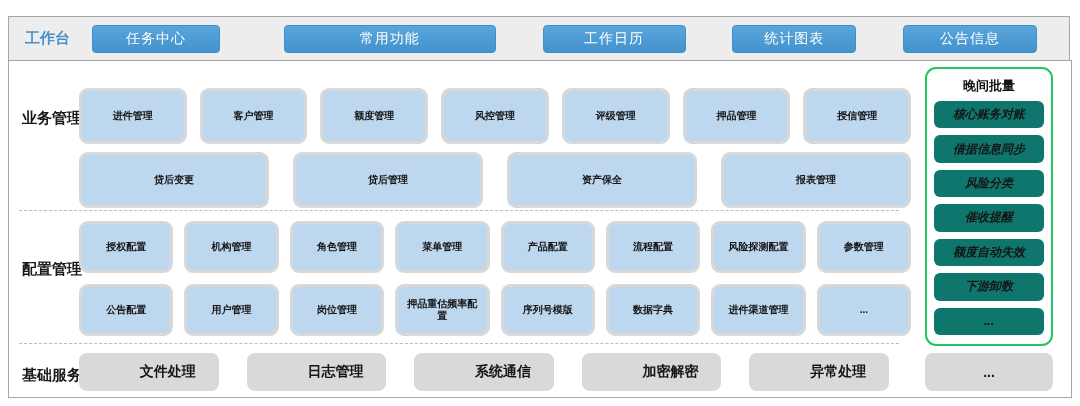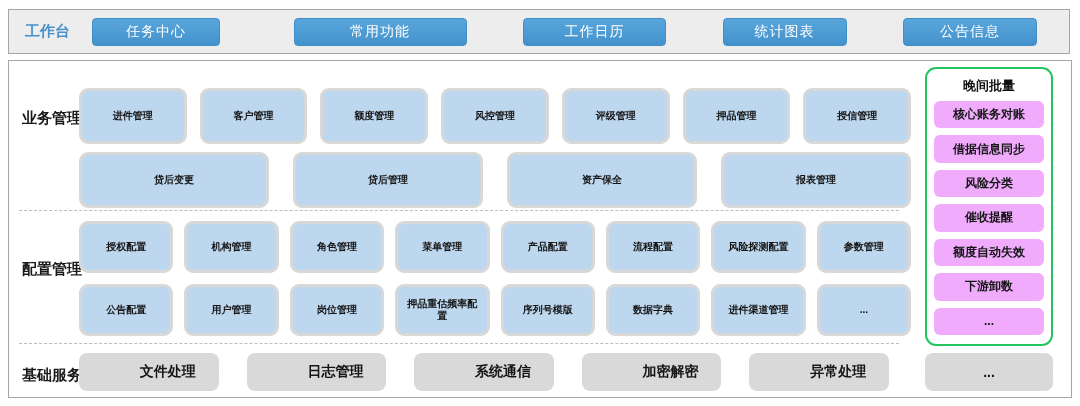--- a/index.html
+++ b/index.html
@@ -1,28 +1,28 @@
 <!DOCTYPE html>
 <html><head>
 <meta charset="utf-8">
 <style>
   html,body{margin:0;padding:0;background:#fff;}
   body{width:1080px;height:406px;font-family:"Liberation Sans","DejaVu Sans",sans-serif;}
   .canvas{position:relative;width:1080px;height:406px;background:#fff;overflow:hidden;}
 
   
-  .topbar{position:absolute;left:8px;top:9px;width:1062px;height:45px;background:#EDEDED;
+  .topbar{position:absolute;left:8px;top:16px;width:1062px;height:45px;background:#EDEDED;
           border:1px solid #A6A6A6;box-sizing:border-box;display:flex;align-items:center;}
   .topbar-label{color:#4A90C9;font-weight:bold;font-size:15px;margin-left:16px;white-space:nowrap;}
   .topbar-buttons{flex:1;display:flex;justify-content:space-between;align-items:center;margin:0 32px 0 22px;}
   .topbtn{height:28px;border-radius:4px;background:linear-gradient(180deg,#59A6DC,#4492CC);
           border:1px solid #3E8EC8;box-sizing:border-box;color:#fff;font-size:14px;
           display:flex;align-items:center;justify-content:center;letter-spacing:1px;}
   .topbtn:nth-child(1){width:128px;}
-  .topbtn:nth-child(2){width:173px;margin-left:17px;}
+  .topbtn:nth-child(2){width:212px;margin-left:17px;}
   .topbtn:nth-child(3){width:143px;}
   .topbtn:nth-child(4){width:124px;}
   .topbtn:nth-child(5){width:134px;}
 
   
   .main{position:absolute;left:8px;top:60px;width:1062px;height:336px;background:#fff;
         border:1px solid #A6A6A6;box-sizing:content-box;}
   .sec-label{position:absolute;left:13px;font-weight:bold;font-size:15px;color:#1a1a1a;white-space:nowrap;}
   .lbl-business{top:48px;}
   .lbl-config{top:199px;}
@@ -47,21 +47,21 @@
   .dash{position:absolute;left:10px;width:880px;height:0;border-top:1px dashed #BDBDBD;}
   .dash1{top:149px;}
   .dash2{top:282px;}
 
   
   .night{position:absolute;left:916px;top:6px;width:128px;height:279px;box-sizing:border-box;
          background:#fff;border:2px solid #22c55e;border-radius:11px;
          display:flex;flex-direction:column;padding:7px 7px 9px;}
   .night-title{text-align:center;font-weight:bold;font-size:13px;color:#111;padding:1px 0 6px;}
   .night-items{display:flex;flex-direction:column;gap:7px;flex:1;}
-  .night-item{background:#f0abfc;border-radius:6px;font-size:12px;flex:1;}
+  .night-item{background:#0f766e;border-radius:6px;font-size:12px;flex:1;font-style:italic;}
 </style>
 </head>
 <body>
 
 <div class="canvas">
 
   <div class="topbar">
     <span class="topbar-label">工作台</span>
     <div class="topbar-buttons">
 

